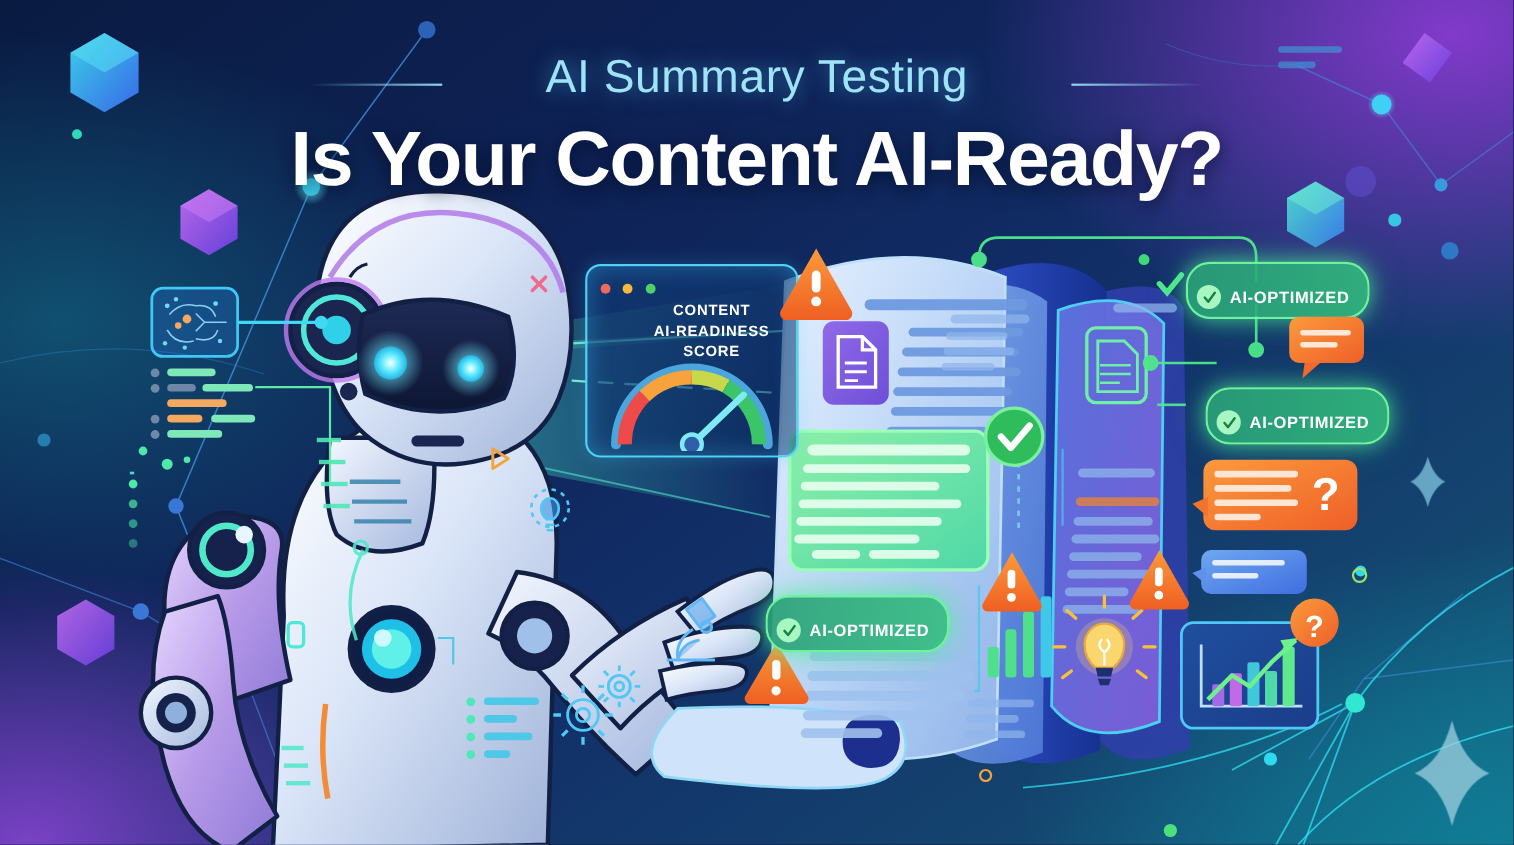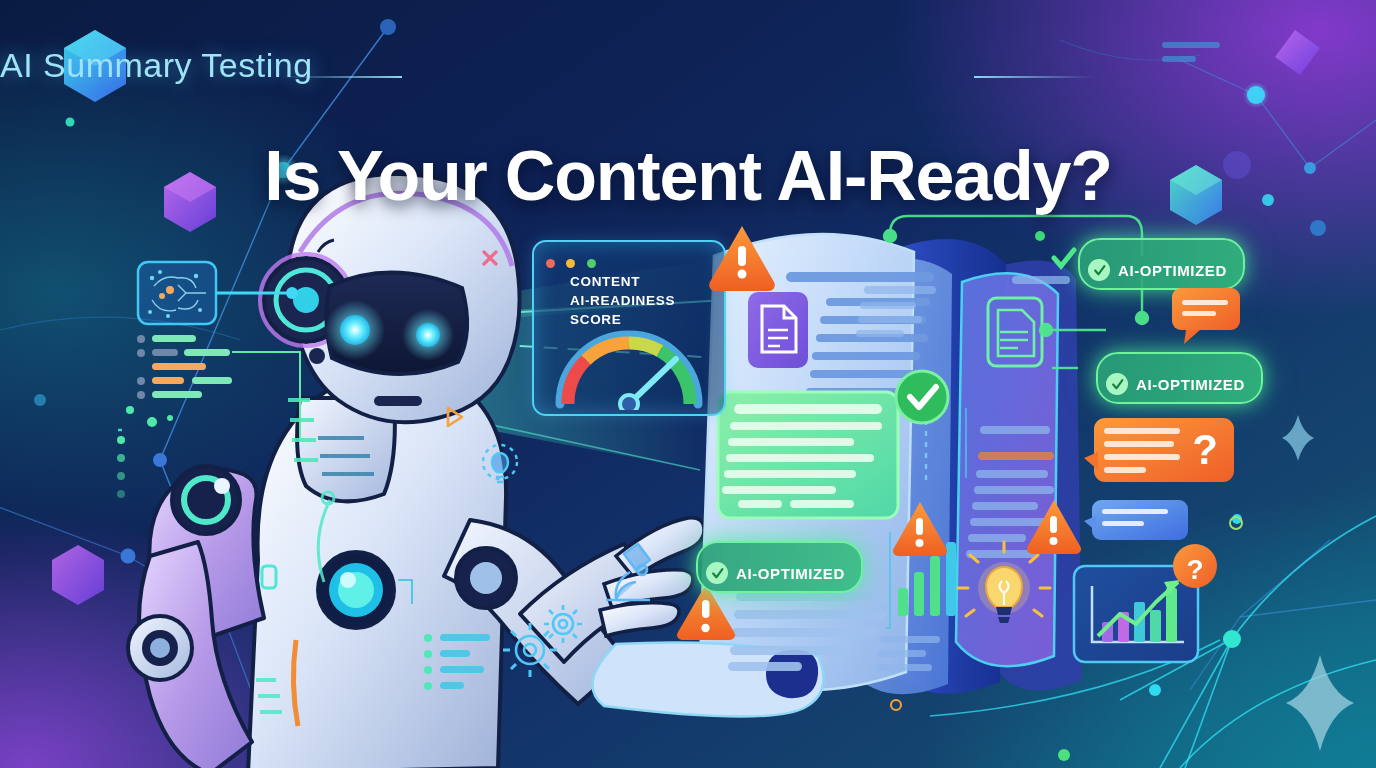--- a/index.html
+++ b/index.html
@@ -11,49 +11,48 @@
       radial-gradient(ellipse 42% 55% at 2% 100%, rgba(140,70,215,.85) 0%, rgba(120,50,200,0) 60%),
       radial-gradient(ellipse 55% 60% at 100% 100%, rgba(16,125,150,.95) 0%, rgba(16,120,150,0) 60%),
       radial-gradient(ellipse 45% 55% at 4% 38%, rgba(20,120,140,.55) 0%, rgba(20,120,140,0) 62%),
       linear-gradient(145deg,#0a1b42 0%,#0e2256 32%,#123069 58%,#14456f 82%,#136a86 100%);
   }
   .lay{position:absolute;inset:0;}
   svg.lay{pointer-events:none;}
 
   
   .kicker{
-    position:absolute;left:0;right:0;top:46px;
-    font-size:34px;font-weight:400;letter-spacing:.5px;color:#9fe3f7;
+    position:absolute;left:0;right:0;top:46px;text-align:center;
+    font-size:42px;font-weight:400;letter-spacing:.5px;color:#9fe3f7;
     text-shadow:0 0 18px rgba(90,200,255,.55);
   }
   .rule{position:absolute;top:76px;height:2px;width:120px;
         background:linear-gradient(90deg,rgba(120,210,245,0),rgba(150,225,250,.95));}
   .rule.left{left:282px;}
   .rule.right{right:282px;background:linear-gradient(270deg,rgba(120,210,245,0),rgba(150,225,250,.95));}
   .headline{
     position:absolute;left:0;right:0;top:104px;text-align:center;
     font-size:70px;font-weight:700;color:#fff;letter-spacing:-1.2px;
     text-shadow:0 5px 16px rgba(0,12,40,.75);
-    margin-top:32px;
   }
 
   
   .panel{position:absolute;border-radius:14px;}
 
   
   #score-card{
     left:532px;top:240px;width:190px;height:172px;border-radius:14px;
     border:2px solid #4fd3f5;
     background:linear-gradient(150deg,rgba(18,60,120,.72),rgba(12,45,95,.55));
     box-shadow:0 0 22px rgba(70,200,255,.35) inset,0 0 16px rgba(70,200,255,.22);
   }
   .dot{width:9px;height:9px;border-radius:50%;display:inline-block;margin-right:7px;}
   .dots{position:absolute;left:12px;top:12px;}
   .score-title{
-    position:absolute;left:0;right:0;top:30px;color:#fff;
+    position:absolute;left:0;right:0;top:30px;text-align:center;color:#fff;
     font-size:13.5px;font-weight:700;letter-spacing:.7px;line-height:19px;padding-left:36px;
   }
 
   
   .badge{
     position:absolute;display:flex;align-items:center;gap:8px;
     padding:19px 16px 7px 8px;border-radius:22px;
     border:2px solid #6cf39b;
     background:linear-gradient(100deg,rgba(42,160,120,.92),rgba(50,190,125,.88));
     box-shadow:0 0 18px rgba(80,245,150,.65),0 0 34px rgba(60,220,140,.35);

